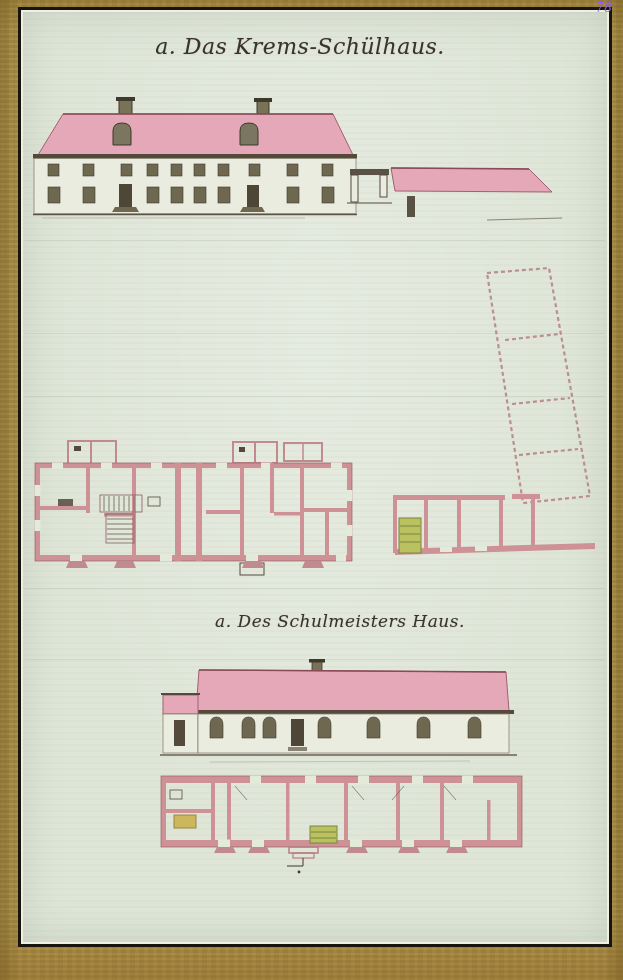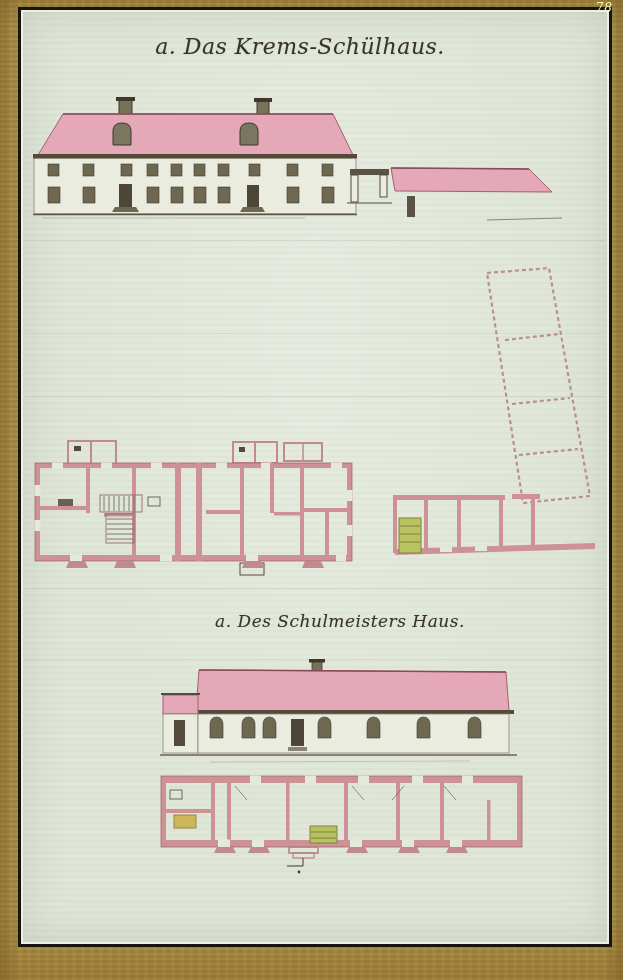--- a/index.html
+++ b/index.html
@@ -25,21 +25,21 @@
 
   .drawing-svg{position:absolute;left:0;top:0;width:623px;height:980px;}
 
   .title{position:absolute;text-align:center;font-style:italic;color:#3a332a;
     letter-spacing:.5px;white-space:nowrap;
     text-shadow:0 0 1px rgba(58,51,42,.25);}
   .title-top{left:110px;top:34px;width:380px;font-size:22px;}
   .title-bottom{left:150px;top:611px;width:380px;font-size:17px;}
 
   .page-number{position:absolute;top:1px;right:10px;font-size:12px;font-style:italic;
-    color:#fef9c3;letter-spacing:1px;}
+    color:#8b5cf6;letter-spacing:1px;}
 </style>
 </head>
 <body>
 
 <div class="page">
 
   <div class="gold-border"></div>
 
   <div class="paper"></div>
 

